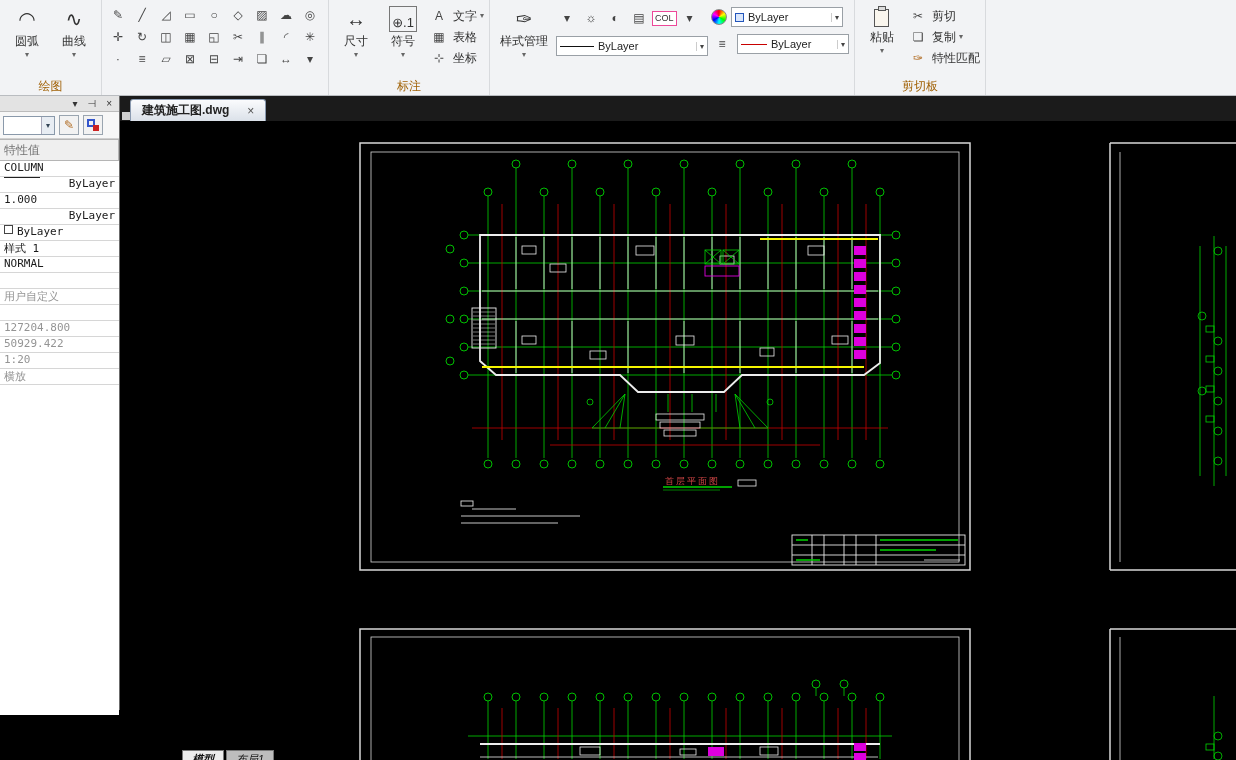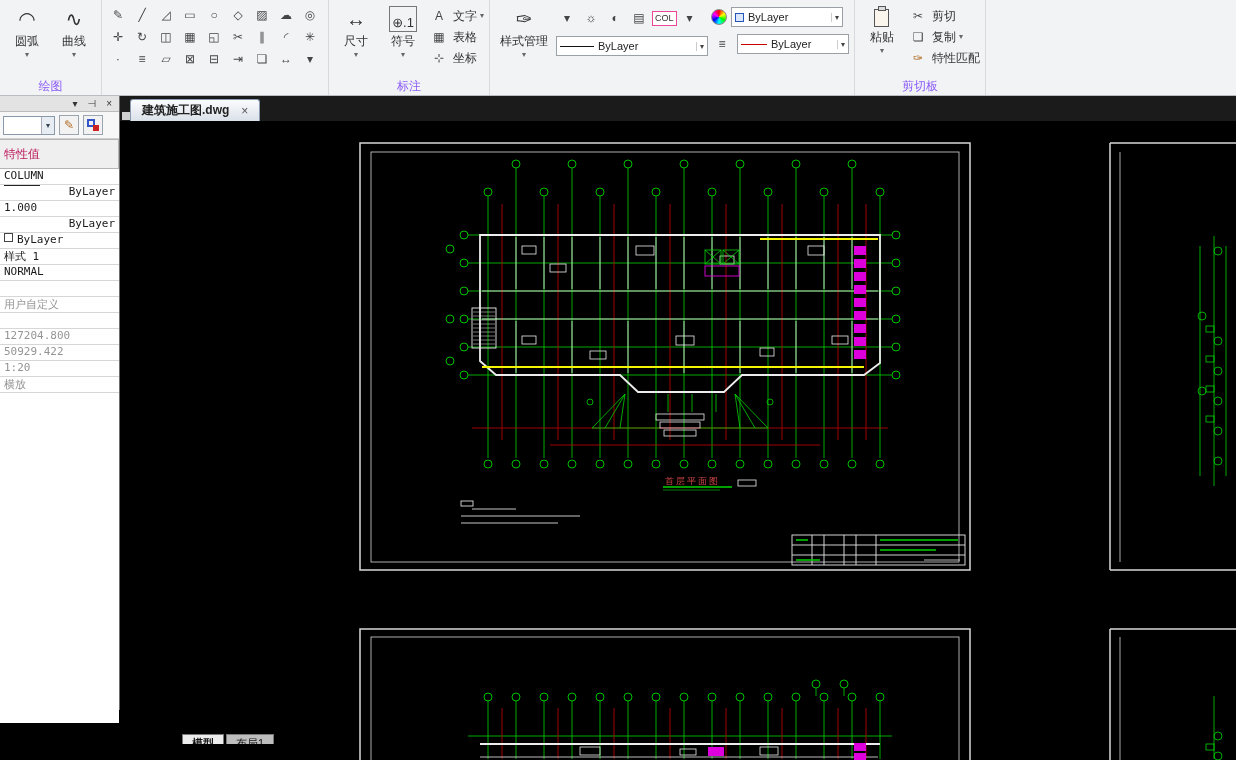--- a/index.html
+++ b/index.html
@@ -5,21 +5,21 @@
   * { margin:0; padding:0; box-sizing:border-box; }
   html,body { width:1236px; height:760px; overflow:hidden; background:#000;
               font-family:"Liberation Sans", sans-serif; }
 
   
   .ribbon { display:flex; width:1236px; height:96px; background:#f2f3f5;
             border-bottom:1px solid #b9bcc0; }
   .panel { display:flex; flex-direction:column; border-right:1px solid #d8dadd; height:95px; }
   .panel-content { flex:1; display:flex; align-items:flex-start; padding:3px 5px; gap:3px; }
   .panel-label { height:17px; display:flex; align-items:center; justify-content:center;
-                 font-size:12px; color:#8b5cf6; }
+                 font-size:12px; color:#a16207; }
   .filler { flex:1; }
 
   .bigbtn { width:44px; height:70px; display:flex; flex-direction:column; align-items:center;
             padding-top:3px; gap:1px; font-size:12px; color:#333; cursor:default; border-radius:2px; }
   .bigbtn .bicon { font-size:20px; line-height:26px; height:26px; color:#333; }
   .bigbtn.wide { width:58px; }
   .mini { font-size:8px; color:#666; line-height:8px; }
 
   .igrid { display:grid; grid-template-columns:repeat(9,24px); grid-auto-rows:22px; padding-top:2px; }
   .sicon { width:22px; height:20px; display:flex; align-items:center; justify-content:center;
@@ -66,46 +66,46 @@
               display:flex; align-items:center; }
   .sb-combo .caret { margin-left:auto; width:13px; height:17px; background:#e8edf3;
                      border-left:1px solid #aab; font-size:8px; display:flex;
                      align-items:center; justify-content:center; color:#345; }
   .sb-btn { width:20px; height:20px; border:1px solid #9aa5b0; background:#f2f2f2;
             display:flex; align-items:center; justify-content:center; font-size:12px; }
   .qsel { position:relative; width:12px; height:12px; }
   .qsel .b1 { position:absolute; left:0; top:0; width:8px; height:8px; border:2px solid #3355cc; }
   .qsel .b2 { position:absolute; right:0; bottom:0; width:6px; height:6px; background:#cc2222; }
 
-  .sb-title { height:30px; background:#efefef; border:1px solid #b5b5b5; border-left:none;
-              display:flex; align-items:center; padding-left:4px; color:#be185d; font-size:12px; }
+  .sb-title { height:22px; background:#efefef; border:1px solid #b5b5b5; border-left:none;
+              display:flex; align-items:center; padding-left:4px; color:#737373; font-size:12px; }
   .prow { height:16px; border-bottom:1px solid #d6d6d6; display:flex; align-items:flex-start;
           padding:0 4px; gap:4px; color:#1a1a1a;
           font-family:"DejaVu Sans Mono", monospace; font-size:11px; background:#fff; }
   .prow.right { justify-content:flex-end; }
   .prow.muted { color:#949494; }
   .prow .sw-line { width:36px; height:0; border-top:1px solid #222; margin-right:auto; }
   .prow .sw-sq { width:9px; height:9px; border:1px solid #444; background:#fff; }
   .prow.spacer { background:#fff; }
   .sb-rest { background:#fff; height:330px; }
 
   
   .canvas { position:absolute; left:120px; top:0; width:1116px; height:664px; background:#000; }
   .tabstrip { position:absolute; left:0; top:0; width:100%; height:25px; background:#1b1b1b; }
   .tab-notch { position:absolute; left:2px; top:16px; width:9px; height:8px; background:#cfcfcf; }
   .doc-tab { position:absolute; left:10px; top:3px; height:22px; display:flex; align-items:center;
-             gap:12px; padding:0 11px; background:linear-gradient(#fafbfd,#dbe1e9);
+             gap:18px; padding:0 11px; background:linear-gradient(#fafbfd,#dbe1e9);
              border:1px solid #8a9ab0; border-bottom:none; border-radius:3px 3px 0 0;
              font-size:12px; font-weight:bold; color:#222; }
   .doc-tab .tclose { font-weight:normal; color:#555; font-size:12px; }
 
   .draw-svg { position:absolute; left:0; top:0; }
 
-  .layout-tabs { position:absolute; left:62px; bottom:16px; height:10px; overflow:hidden;
-                 display:flex; gap:2px; }
+  .layout-tabs { position:absolute; left:62px; bottom:0; height:10px; overflow:hidden;
+                 display:flex; gap:2px;font-style:italic; }
   .ltab { height:18px; padding:0 9px; font-size:11px; display:flex; align-items:flex-start;
           padding-top:1px; border:1px solid #777; border-bottom:none; color:#111; }
   .ltab.active { background:#ececec; font-weight:bold; }
   .ltab.idle { background:#bdbdbd; }
 </style>
 </head>
 <body>
 
 <div class="ribbon">
 

